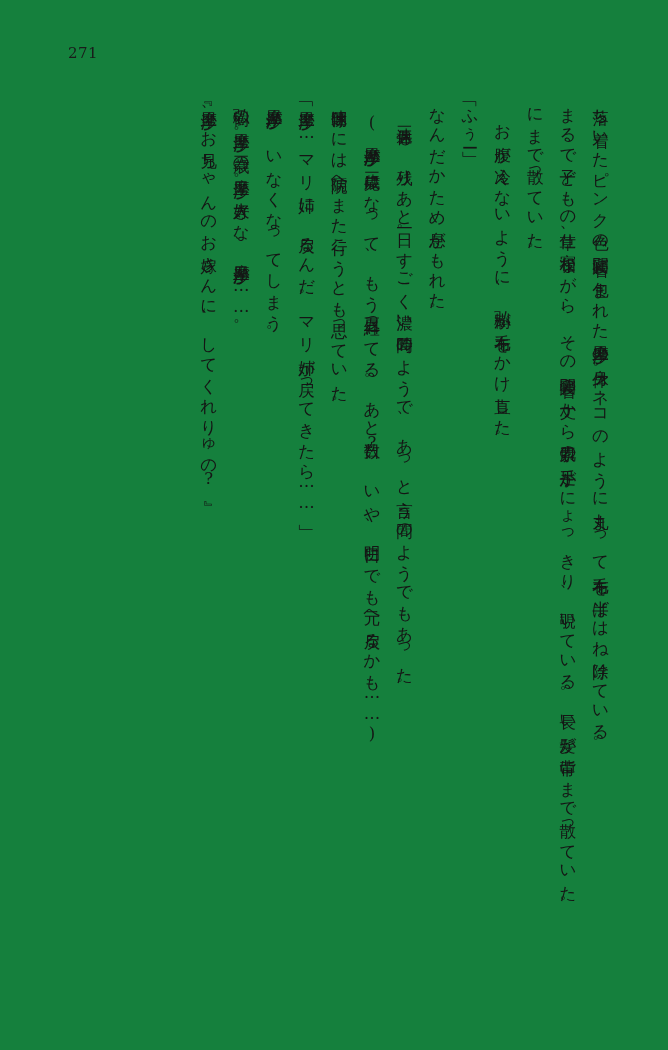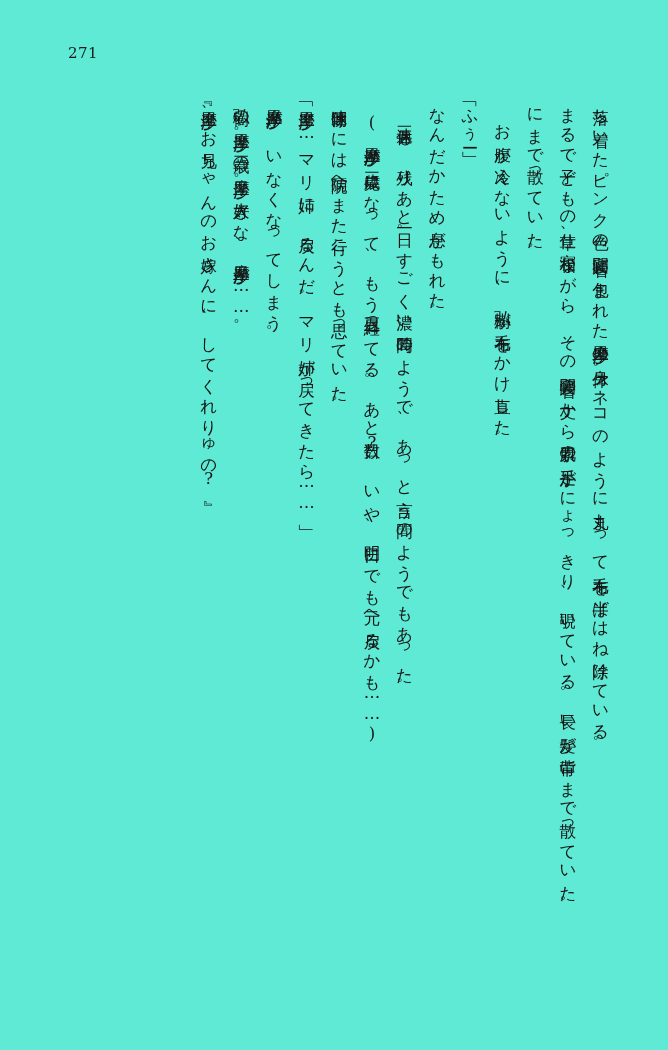--- a/index.html
+++ b/index.html
@@ -11,21 +11,21 @@
     width: 668px;
     height: 1050px;
     overflow: hidden;
     font-family: "DejaVu Serif", "Liberation Serif", serif;
     color: #1a1a1a;
   }
   .page {
     position: relative;
     width: 668px;
     height: 1050px;
-    background: #5eead4;
+    background: #15803d;
   }
   .page-number {
     position: absolute;
     top: 44px;
     left: 68px;
     font-size: 15px;
     letter-spacing: 0.5px;
     color: #1a1a1a;
     font-family: "DejaVu Serif", "Liberation Serif", serif;
   }

